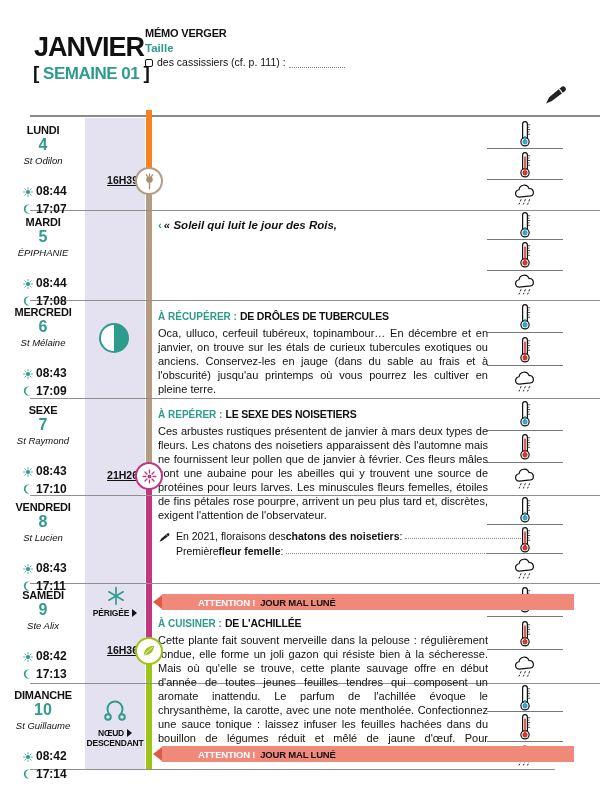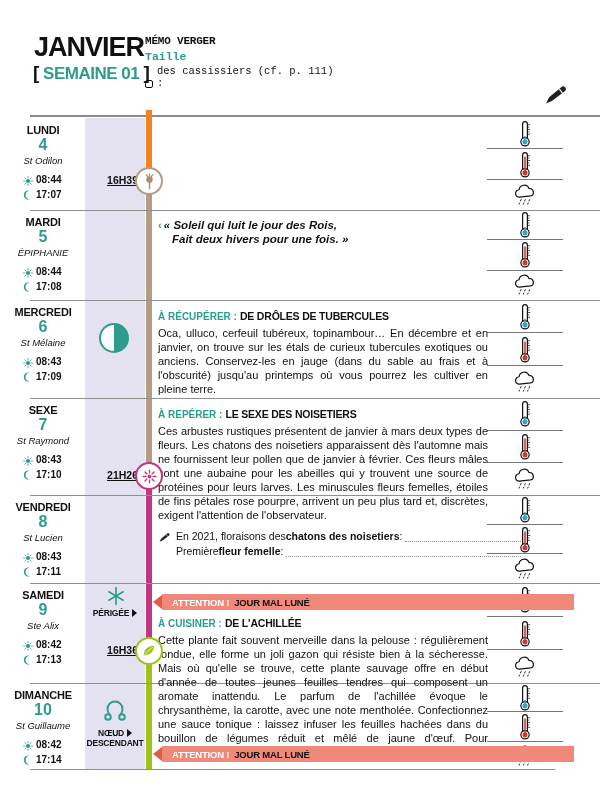--- a/index.html
+++ b/index.html
@@ -5,21 +5,21 @@
   * { margin:0; padding:0; box-sizing:border-box; }
   body { background:#fff; }
   .page { position:relative; width:600px; height:812px; background:#fff; overflow:hidden;
           font-family:"Liberation Sans", sans-serif; color:#111; }
 
   
   .hdr-month { position:absolute; left:34px; top:32px; font-size:27px; font-weight:800; letter-spacing:-1px; }
   .hdr-week  { position:absolute; left:33px; top:62px; font-size:17px; font-weight:800; letter-spacing:-0.5px; }
   .hdr-week .bracket { color:#111; font-size:19px; }
   .hdr-week .wk { color:#2E9C8C; }
-  .memo { position:absolute; left:145px; top:35px; width:430px; font-size:11px;font-family:Liberation Mono, monospace; }
+  .memo { position:absolute; left:145px; top:27px; width:430px; font-size:11px; }
   .memo-title { font-weight:800; font-size:11px; letter-spacing:-0.2px; }
   .memo-col1 { position:absolute; left:0; top:14px; width:200px; }
   .memo-col2 { position:absolute; left:190px; top:14px; width:235px; }
   .memo-sec-title { color:#2E9C8C; font-weight:800; font-size:11.5px; margin-top:1px; }
   .memo-line { display:flex; align-items:flex-end; margin:2px 0 3px 0; font-size:10.5px; }
   .cbox { display:inline-block; width:8px; height:8px; border:1.4px solid #111; border-radius:2px; margin:0 4px 1px 0; flex:0 0 auto; }
   .dots { flex:1 1 auto; border-bottom:1px dotted #8a8a8a; margin-left:3px; height:10px; }
   .pen-top { position:absolute; left:543px; top:82px; }
 
   
@@ -38,41 +38,41 @@
   .moonphase { position:absolute; left:99px; top:205px; width:30px; height:30px; border-radius:50%;
                border:2px solid #2E9C8C; background:linear-gradient(90deg,#fff 50%,#2E9C8C 50%); z-index:3; }
   .tl-mark { position:absolute; left:85px; width:60px; text-align:center; z-index:3; font-weight:800; font-size:8.5px; letter-spacing:-0.2px; }
 
   
   .row { position:absolute; left:0; width:600px; }
   .day-col { position:absolute; left:0; top:6px; width:86px; text-align:center; }
   .day-name { font-size:11px; font-weight:800; letter-spacing:-0.2px; }
   .day-date { font-size:16px; font-weight:800; color:#2E9C8C; line-height:1.15; }
   .day-saint { font-size:9.5px; font-style:italic; margin-top:1px; }
-  .day-times { margin-top:7px; text-align:center; padding-left:23px; font-size:10px; font-weight:800; }
+  .day-times { margin-top:17px; text-align:center; padding-left:23px; font-size:12px; font-weight:800; }
   .day-times div { line-height:1.45; display:flex; align-items:center; gap:3px; }
   .ic { width:10px; height:10px; }
 
   .content { position:absolute; left:158px; top:0; width:330px; font-size:11px; line-height:14px; text-align:justify; z-index:2; }
   .tagline { margin-bottom:2px; text-align:left; }
   .tag { color:#2E9C8C; font-weight:800; font-size:10px; }
   .tag-title { color:#111; font-weight:800; font-size:10.5px; letter-spacing:-0.2px; }
   .quote { font-weight:700; font-style:italic; font-size:11.5px; line-height:14px; text-align:left; }
   .quote .qmark { color:#2E9C8C; font-style:normal; font-weight:800; margin-right:2px; }
   .quote .l2 { padding-left:14px; }
 
-  .note-line { display:flex; align-items:center; font-size:10.5px; line-height:15px; width:345px; text-align:left; }
+  .note-line { display:flex; align-items:flex-start; font-size:10.5px; line-height:15px; width:345px; text-align:left; }
   .note-line b { font-weight:800; }
   .pen-sm { margin:2px 5px 0 0; flex:0 0 auto; }
 
   .banner { position:absolute; left:162px; width:412px; height:16px; background:#F0897A; z-index:3;
             display:flex; align-items:center; padding-left:10px; gap:5px; }
   .banner::before { content:""; position:absolute; left:-9px; top:1px; width:0; height:0;
                     border-top:7px solid transparent; border-bottom:7px solid transparent; border-right:9px solid #E05A48; }
-  .banner .b1 { color:#fff; font-weight:800; font-size:9.5px; letter-spacing:-0.2px; }
+  .banner .b1 { color:#fff; font-weight:800; font-size:9.5px; letter-spacing:-0.2px;margin-left:26px; }
   .banner .b2 { color:#111; font-weight:800; font-size:9.5px; letter-spacing:-0.2px; }
 
   
   .weather { position:absolute; left:487px; top:0; width:76px; height:100%; display:flex; flex-direction:column; }
   .wcell { flex:1 1 0; display:flex; align-items:center; justify-content:center; border-bottom:1px solid #777; }
   .wcell.last { border-bottom:none; }
 
   .footer-page { position:absolute; left:0; right:0; top:818px; text-align:right; font-size:10px; font-weight:400; }
 </style>
 </head>
@@ -309,21 +309,20 @@
               <svg class="ic">
                 <use href="#icon-moon"></use>
               </svg>
               <span>17:08</span>
             </div>
         </div>
       </div>
       <div class="content" style="top:8px">
         <div class="quote">
           <span class="qmark">‹</span><span>« Soleil qui luit le jour des Rois,</span>
-          <div class="l2">Fait deux hivers pour une fois. »</div>
         </div>
       </div>
       <div class="weather">
         <div class="wcell">
             <svg width="20" height="27">
               <use href="#icon-therm-cold"></use>
             </svg>
           </div>
         <div class="wcell">
             <svg width="20" height="27">

